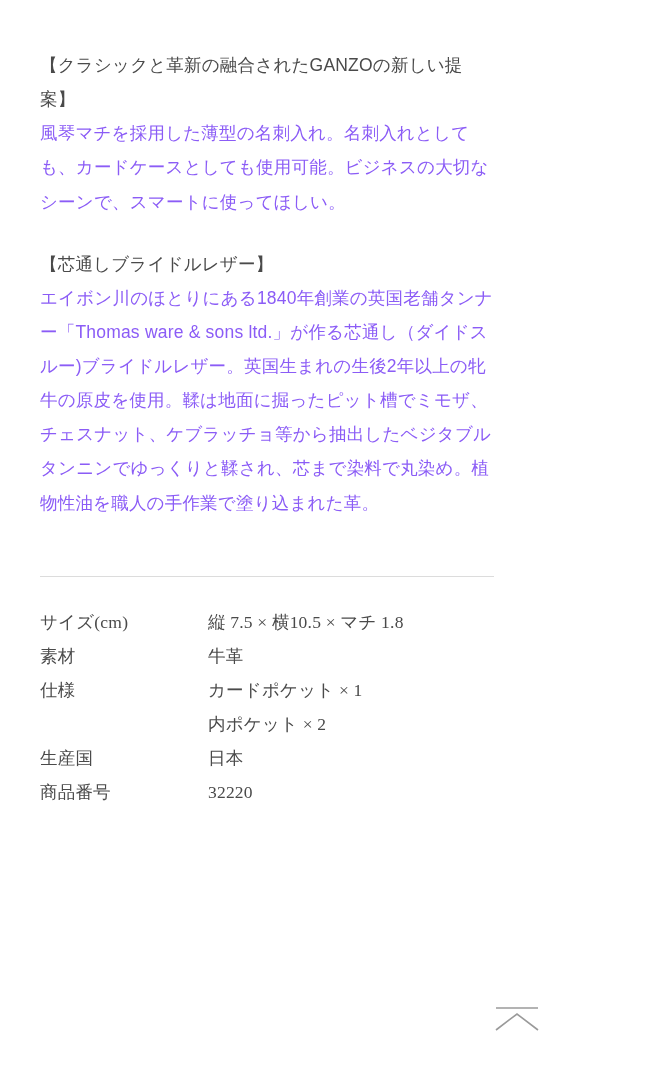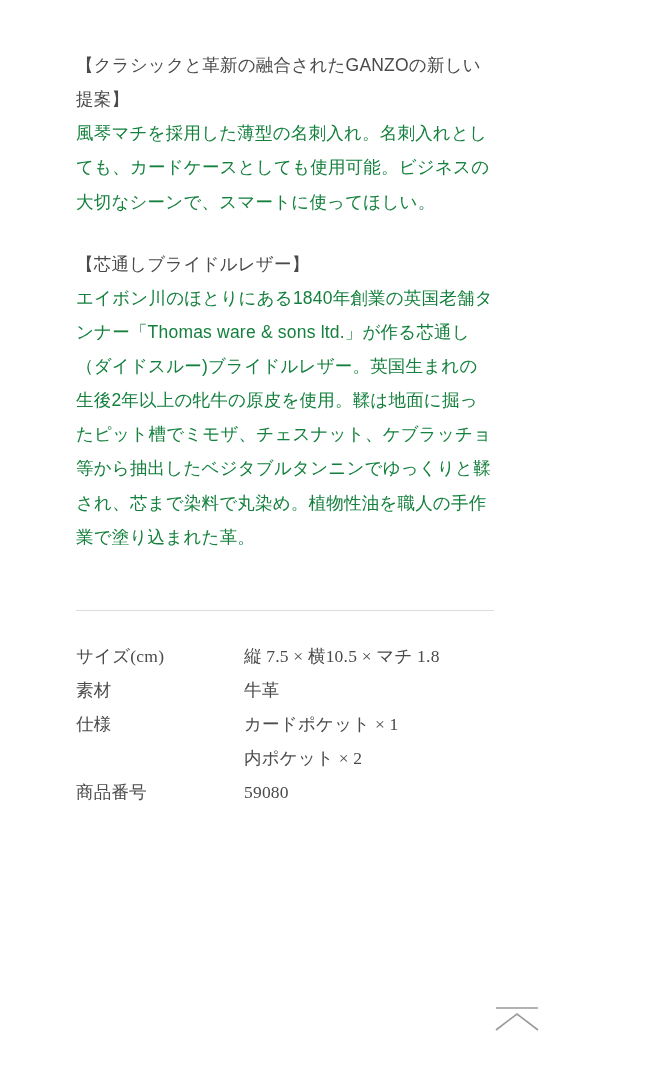--- a/index.html
+++ b/index.html
@@ -12,39 +12,39 @@
     min-height: 1080px;
     font-family: "Liberation Sans", "DejaVu Sans", sans-serif;
     color: #4a4a4a;
     -webkit-font-smoothing: antialiased;
   }
   .page {
     position: relative;
     width: 566px;
     min-height: 1080px;
     box-sizing: border-box;
-    padding: 48px 72px 0 76px;
+    padding: 48px 72px 0 40px;
   }
   .desc-block {
     margin: 0 0 28px 0;
   }
   .desc-block:last-of-type {
     margin-bottom: 8px;
   }
   .desc-heading {
     font-size: 17.5px;
     line-height: 1.95;
     color: #4a4a4a;
     margin: 0;
     letter-spacing: 0.2px;
   }
   .desc-body {
     font-size: 17.5px;
     line-height: 1.95;
-    color: #15803d;
+    color: #8b5cf6;
     margin: 0;
     letter-spacing: 0.2px;
     text-align: left;
   }
   .divider {
     border: 0;
     border-top: 1px solid #dcdcdc;
     margin: 56px 0 28px 0;
   }
   .spec-table {
@@ -113,22 +113,26 @@
         <td class="spec-value">牛革</td>
       </tr>
       <tr>
         <td class="spec-label">仕様</td>
         <td class="spec-value">
           <span class="sub-line">カードポケット × 1</span>
           <span class="sub-line">内ポケット × 2</span>
         </td>
       </tr>
       <tr>
+        <td class="spec-label">生産国</td>
+        <td class="spec-value">日本</td>
+      </tr>
+      <tr>
         <td class="spec-label">商品番号</td>
-        <td class="spec-value">59080</td>
+        <td class="spec-value">32220</td>
       </tr>
     </tbody>
   </table>
 
   <div class="scroll-top">
     <svg viewBox="0 0 54 54" xmlns="http://www.w3.org/2000/svg" aria-hidden="true">
       <line x1="6" y1="16" x2="48" y2="16" stroke="#9a9a9a" stroke-width="1.6"></line>
       <polyline points="6,38 27,22 48,38" fill="none" stroke="#9a9a9a" stroke-width="1.6"></polyline>
     </svg>
   </div>

